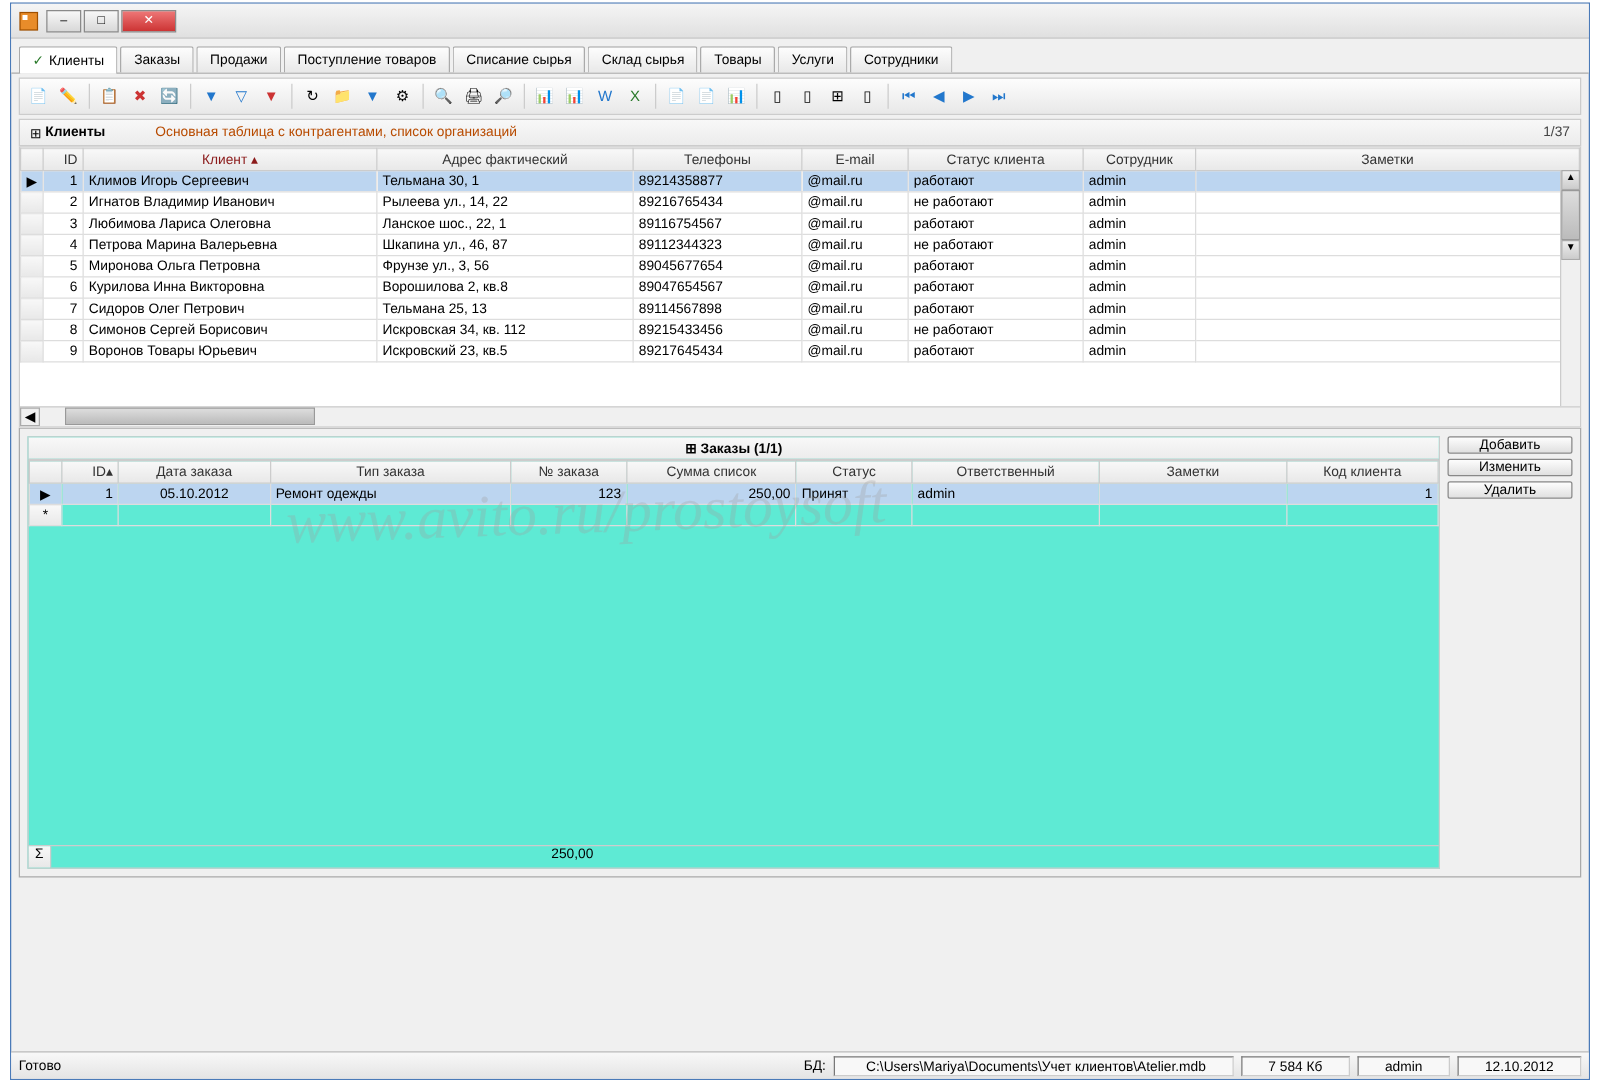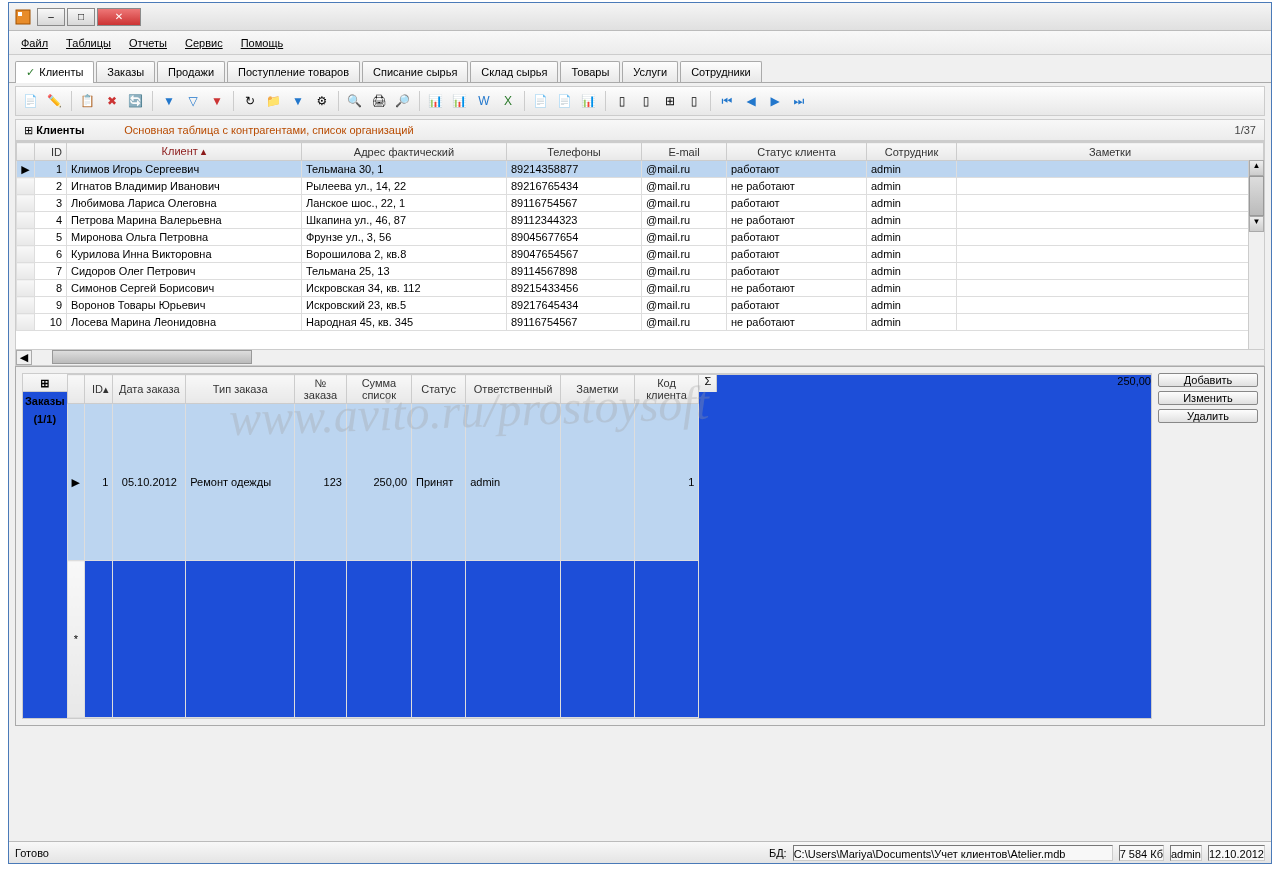--- a/index.html
+++ b/index.html
@@ -44,31 +44,31 @@
 .hscroll .thumb { width: 200px; height: 14px; background: linear-gradient(#ddd,#bbb); border: 1px solid #999; margin-left: 20px; }
 .vscroll { position: absolute; right: 0; top: 18px; bottom: 16px; width: 16px; background: #f0f0f0; border-left: 1px solid #ccc; }
 .vscroll .vtop, .vscroll .vbot { height: 16px; background: linear-gradient(#eee,#ccc); border: 1px solid #aaa; text-align: center; font-size: 8px; cursor: pointer; }
 .vscroll .vthumb { height: 40px; background: linear-gradient(#ddd,#bbb); border: 1px solid #999; }
 
 .subtabs { height: 26px; display: flex; align-items: flex-end; padding: 8px 6px 0 6px; }
 .stab { padding: 3px 10px; border: 1px solid #aaa; border-bottom: none; background: #fff; cursor: pointer; border-radius: 2px 2px 0 0; }
 .stab .check { color: #2a7a2a; margin-right: 4px; }
 
 .subpanel { margin: 0 6px 4px 6px; border: 1px solid #aaa; background: #f0f0f0; height: 360px; display: flex; padding: 6px; gap: 6px; }
-.subgrid-wrap { flex: 1; border: 1px solid #ccc; background: #1d4ed8; display: flex; flex-direction: row; position: relative; }
+.subgrid-wrap { flex: 1; border: 1px solid #ccc; background: #5eead4; display: flex; flex-direction: column; position: relative; }
 .subhdr { text-align: center; background: linear-gradient(#f8f8f8,#ececec); border-bottom: 1px solid #ccc; height: 18px; line-height: 18px; font-weight: bold; }
 .sumrow { border-top: 1px solid #ccc; display: flex; height: 18px; }
 .sumrow .sig { width: 18px; text-align: center; background: linear-gradient(#f8f8f8,#e8e8e8); border-right: 1px solid #ccc; }
 .sumrow .sumval { flex: 1; padding-left: 400px; }
 
 .sidebtns { width: 100px; display: flex; flex-direction: column; gap: 4px; }
 .sidebtn { padding: 0 6px; border: 1px solid #888; background: linear-gradient(#fdfdfd,#e0e0e0); cursor: pointer; text-align: center; border-radius: 2px; }
 
 .statusbar { position: absolute; bottom: 0; left: 0; right: 0; height: 22px; background: linear-gradient(#f8f8f8,#e4e4e4); border-top: 1px solid #bbb; display: flex; align-items: center; padding: 0 6px; gap: 6px; }
-.statusbar .sfield { border: 1px inset #ccc; padding: 1px 0; background: #f8f8f8; height: 16px; line-height: 14px; }
+.statusbar .sfield { border: 1px inset #ccc; padding: 1px 21px; background: #f8f8f8; height: 16px; line-height: 14px; text-align: right; }
 .statusbar .spacer { flex: 1; }
 
 .watermark { position: absolute; top: 380px; left: 220px; font-size: 48px; color: rgba(160,160,160,0.3); font-style: italic; font-family: Georgia, serif; pointer-events: none; transform: rotate(-2deg); z-index: 100; }
 </style>
 </head>
 <body>
 
 <div class="window">
   <div class="titlebar">
     <span class="icon">
@@ -77,27 +77,20 @@
           <rect x="3" y="3" width="4" height="4" fill="#fff"></rect>
         </svg>
     </span>
     <div class="winbtns">
       <div class="winbtn">–</div>
       <div class="winbtn">□</div>
       <div class="winbtn close">✕</div>
     </div>
   </div>
 
-  <div class="menubar">
-    <div class="mitem"><u>Файл</u></div>
-    <div class="mitem"><u>Таблицы</u></div>
-    <div class="mitem"><u>Отчеты</u></div>
-    <div class="mitem"><u>Сервис</u></div>
-    <div class="mitem"><u>Помощь</u></div>
-  </div>
 
   <div class="maintabs">
     <div class="mtab active"><span class="check">✓</span><span>Клиенты</span></div>
     <div class="mtab">Заказы</div>
     <div class="mtab">Продажи</div>
     <div class="mtab">Поступление товаров</div>
     <div class="mtab">Списание сырья</div>
     <div class="mtab">Склад сырья</div>
     <div class="mtab">Товары</div>
     <div class="mtab">Услуги</div>
@@ -257,31 +250,20 @@
             <td></td>
           </tr>
           <tr>
             <td class="rowhdr"></td>
             <td class="idcol">9</td>
             <td>Воронов Товары Юрьевич</td>
             <td>Искровский 23, кв.5</td>
             <td>89217645434</td>
             <td>@mail.ru</td>
             <td>работают</td>
-            <td>admin</td>
-            <td></td>
-          </tr>
-          <tr>
-            <td class="rowhdr"></td>
-            <td class="idcol">10</td>
-            <td>Лосева Марина Леонидовна</td>
-            <td>Народная 45, кв. 345</td>
-            <td>89116754567</td>
-            <td>@mail.ru</td>
-            <td>не работают</td>
             <td>admin</td>
             <td></td>
           </tr>
         </tbody>
     </table>
     <div class="vscroll">
       <div class="vtop">▲</div>
       <div class="vthumb"></div>
       <div style="flex:1"></div>
       <div class="vbot">▼</div>

